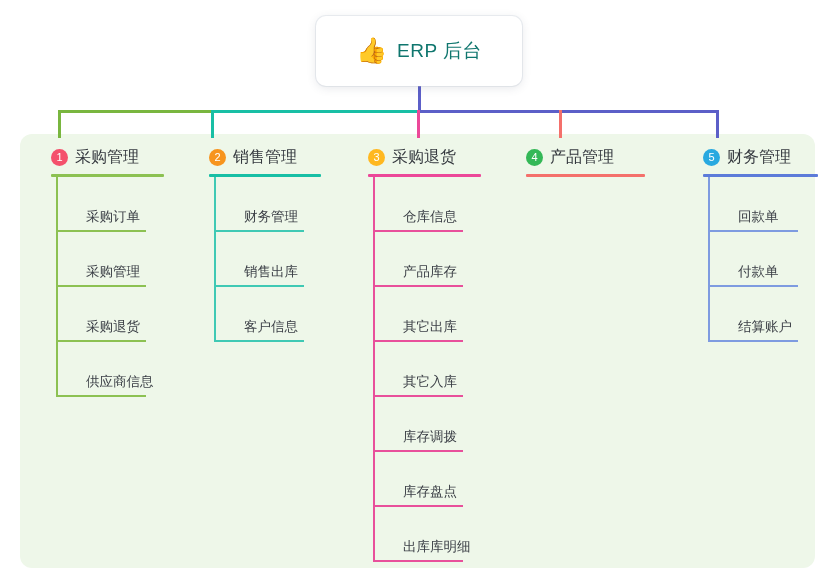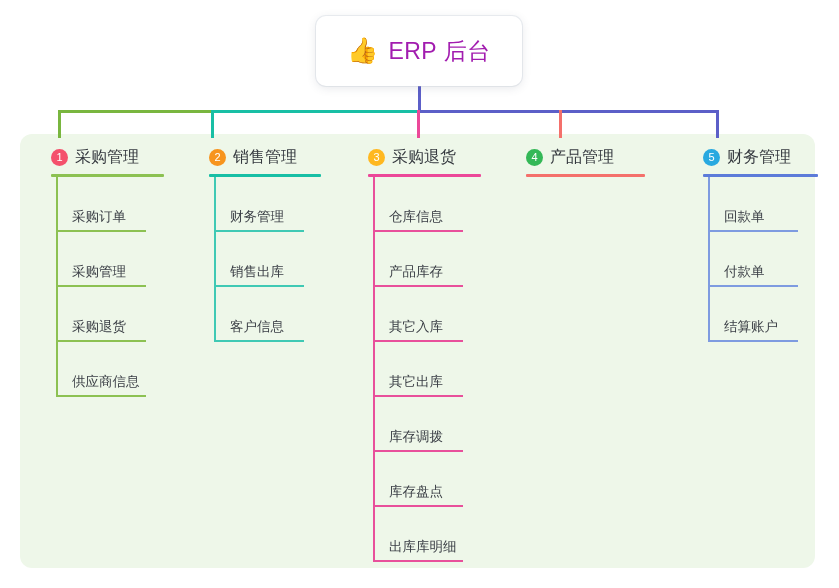--- a/index.html
+++ b/index.html
@@ -33,22 +33,22 @@
     box-sizing: border-box;
   }
   #root-card .thumb {
     font-size: 25px;
     line-height: 1;
     color: #F2B231;
     display: inline-block;
     transform: translateY(-1px);
   }
   #root-card .title-text {
-    font-size: 23px;
-    color: #a21caf;
+    font-size: 19px;
+    color: #0f766e;
     letter-spacing: 0.5px;
     white-space: nowrap;
   }
 
   
   .conn {
     position: absolute;
   }
 
   
@@ -145,21 +145,21 @@
     position: relative;
     height: 55px;
     display: flex;
     align-items: flex-end;
     box-sizing: border-box;
   }
   .item-label {
     font-size: 13.5px;
     color: #3A3E45;
     white-space: nowrap;
-    padding-left: 16px;
+    padding-left: 30px;
     padding-bottom: 6px;
   }
   .item-rule {
     position: absolute;
     left: 0;
     bottom: 0;
     width: 90px;
     height: 2px;
   }
   .item.wide .item-rule { width: 110px; }
@@ -256,25 +256,25 @@
         <div class="spine" style="background: rgb(232, 80, 155);"></div>
         <div class="item">
           <span class="item-label">仓库信息</span>
           <div class="item-rule" style="background: rgb(232, 80, 155);"></div>
         </div>
         <div class="item">
           <span class="item-label">产品库存</span>
           <div class="item-rule" style="background: rgb(232, 80, 155);"></div>
         </div>
         <div class="item">
+          <span class="item-label">其它出库</span>
+          <div class="item-rule" style="background: rgb(232, 80, 155);"></div>
+        </div>
+        <div class="item">
           <span class="item-label">其它入库</span>
-          <div class="item-rule" style="background: rgb(232, 80, 155);"></div>
-        </div>
-        <div class="item">
-          <span class="item-label">其它出库</span>
           <div class="item-rule" style="background: rgb(232, 80, 155);"></div>
         </div>
         <div class="item">
           <span class="item-label">库存调拨</span>
           <div class="item-rule" style="background: rgb(232, 80, 155);"></div>
         </div>
         <div class="item">
           <span class="item-label">库存盘点</span>
           <div class="item-rule" style="background: rgb(232, 80, 155);"></div>
         </div>

